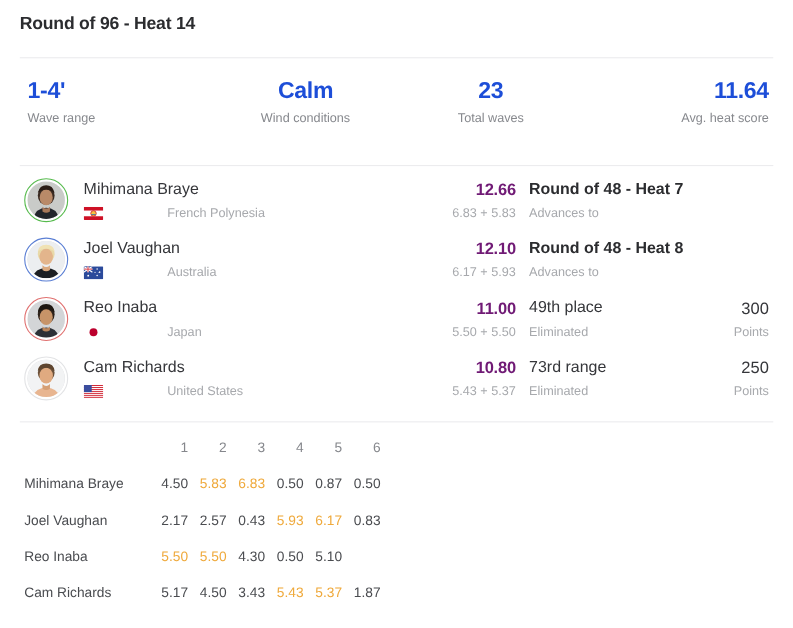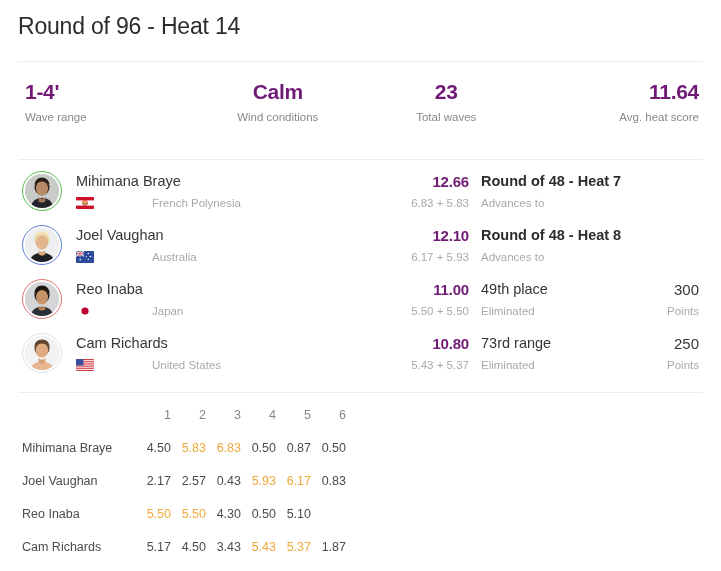--- a/index.html
+++ b/index.html
@@ -12,22 +12,22 @@
     color: #2f3033;
     overflow: hidden;
   }
 
   .page { padding: 0 18px; }
 
   
   .header { padding: 12px 0 0 0; }
 
   .heat-title {
-    font-size: 23px;
-    font-weight: normal;
+    font-size: 16px;
+    font-weight: bold;
     color: #2b2c2f;
     letter-spacing: -0.2px;
     line-height: 1.25;
   }
 
   .heat-meta {
     margin-top: 8px;
     font-size: 12.5px;
     color: #9a9ca1;
     line-height: 1.3;
@@ -52,21 +52,21 @@
   .stat {
     flex: 1 1 0;
     text-align: center;
   }
   .stat:first-child { text-align: left; padding-left: 7px; }
   .stat:last-child  { text-align: right; padding-right: 4px; }
 
   .stat-value {
     font-size: 21px;
     font-weight: bold;
-    color: #701a75;
+    color: #1d4ed8;
     letter-spacing: -0.3px;
     line-height: 1.15;
   }
   .stat-label {
     margin-top: 7px;
     font-size: 11.5px;
     color: #86888d;
   }
 
   

